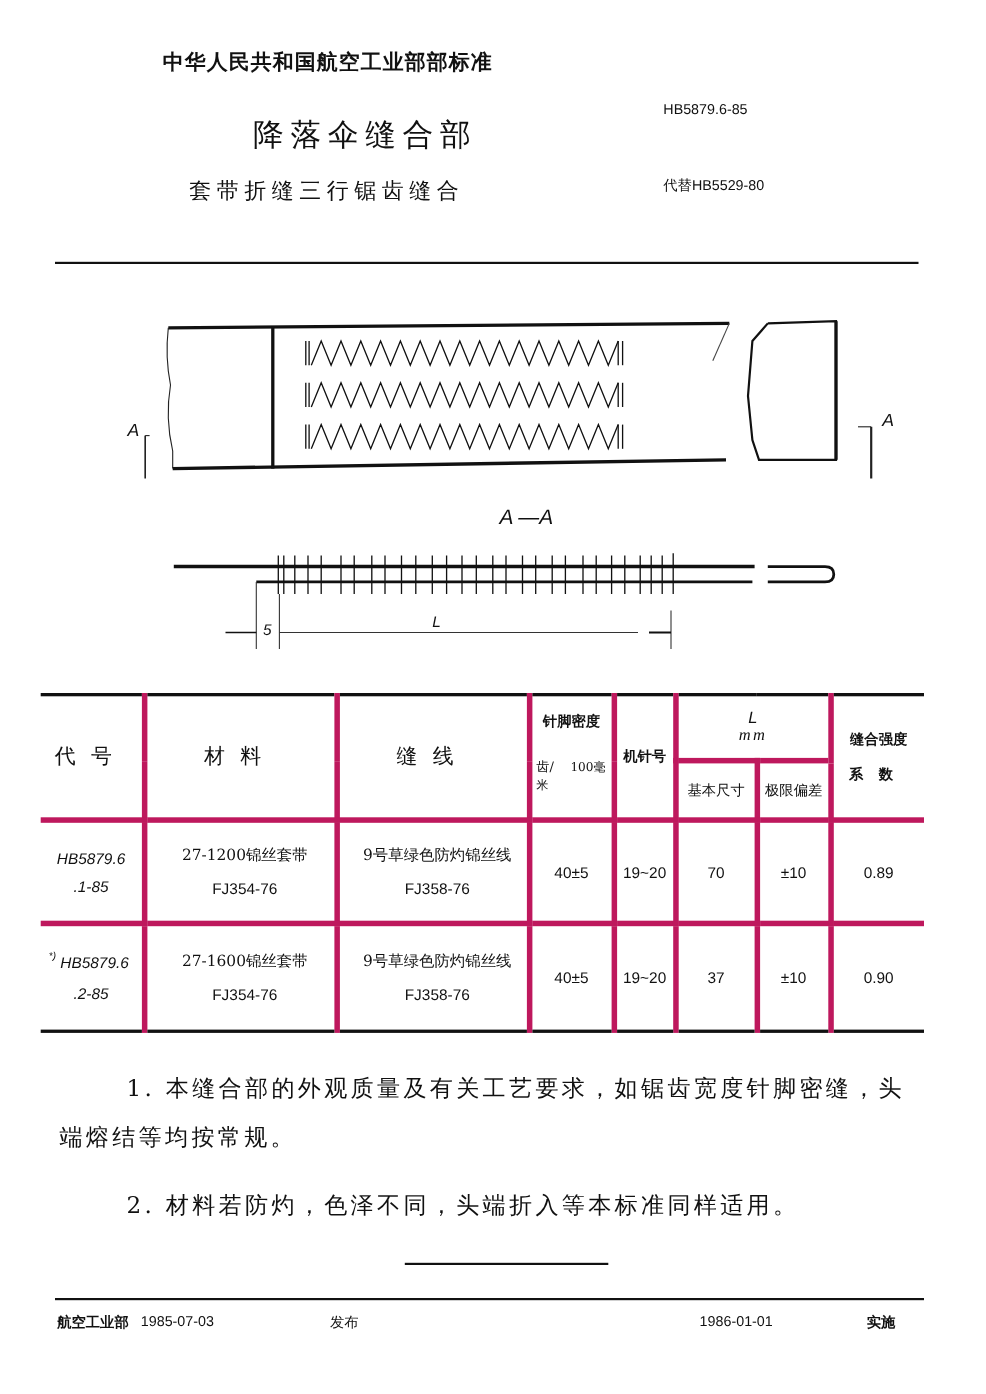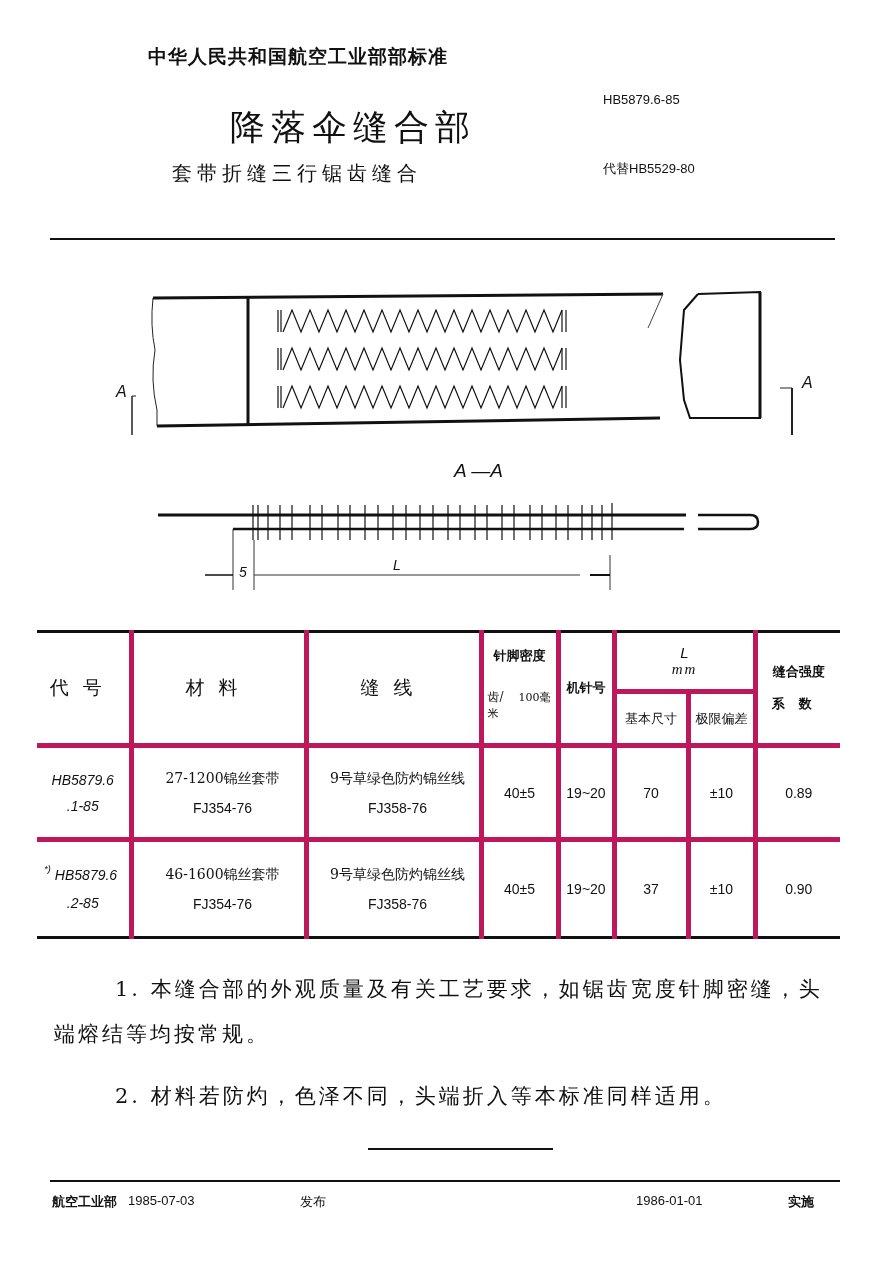--- a/index.html
+++ b/index.html
@@ -1,20 +1,20 @@
 <!DOCTYPE html>
 <html><head>
 <meta charset="utf-8">
 <style>
   html, body { margin: 0; padding: 0; background: #ffffff; }
   body { width: 896px; height: 1267px; position: relative; overflow: hidden;
          font-family: "DejaVu Sans", sans-serif; color: #111; }
   .abs { position: absolute; }
   .org { left: 148px; top: 44px; font-size: 19px; font-weight: bold; letter-spacing: 1px; }
-  .title1 { left: 230px; top: 104px; font-size: 35px; letter-spacing: 6px; font-family: "DejaVu Serif", serif; }
+  .title1 { left: 230px; top: 104px; font-size: 28px; letter-spacing: 6px; font-family: "DejaVu Serif", serif; }
   .title2 { left: 172px; top: 160px; font-size: 20px; letter-spacing: 5px; font-family: "DejaVu Serif", serif; }
   .stdno { left: 603px; top: 92px; font-size: 13px; font-family: "Liberation Sans", sans-serif; }
   .replaces { left: 603px; top: 160px; font-size: 13px; font-family: "Liberation Sans", sans-serif; }
   .rule { background: #111; }
   .sec-label { left: 454px; top: 460px; font-size: 19px; font-style: italic; font-family: "Liberation Sans", sans-serif; }
 
   table.spec { position: absolute; left: 37px; top: 630px; width: 803px; border-collapse: collapse;
                font-family: "DejaVu Serif", serif; }
   table.spec td { border: 5px solid #be185d; text-align: center; vertical-align: middle; padding: 0; font-size: 14px; }
   table.spec tr.top td { border-top: 3px solid #111; }
@@ -191,21 +191,21 @@
     <td class="num">±10</td>
     <td class="num last">0.89</td>
   </tr>
 
   <tr class="bot" style="height:98px;">
     <td class="first code">
       <div><span class="sup">*)</span><span>HB5879.6</span></div>
       <div>.2-85</div>
     </td>
     <td class="cell-lines">
-      <div>46-1600锦丝套带</div>
+      <div>27-1600锦丝套带</div>
           <div style="font-family:'Liberation Sans',sans-serif;">FJ354-76</div>
     </td>
     <td class="cell-lines">
       <div>9号草绿色防灼锦丝线</div>
           <div style="font-family:'Liberation Sans',sans-serif;">FJ358-76</div>
     </td>
     <td class="num">40±5</td>
     <td class="num">19~20</td>
     <td class="num">37</td>
     <td class="num">±10</td>

